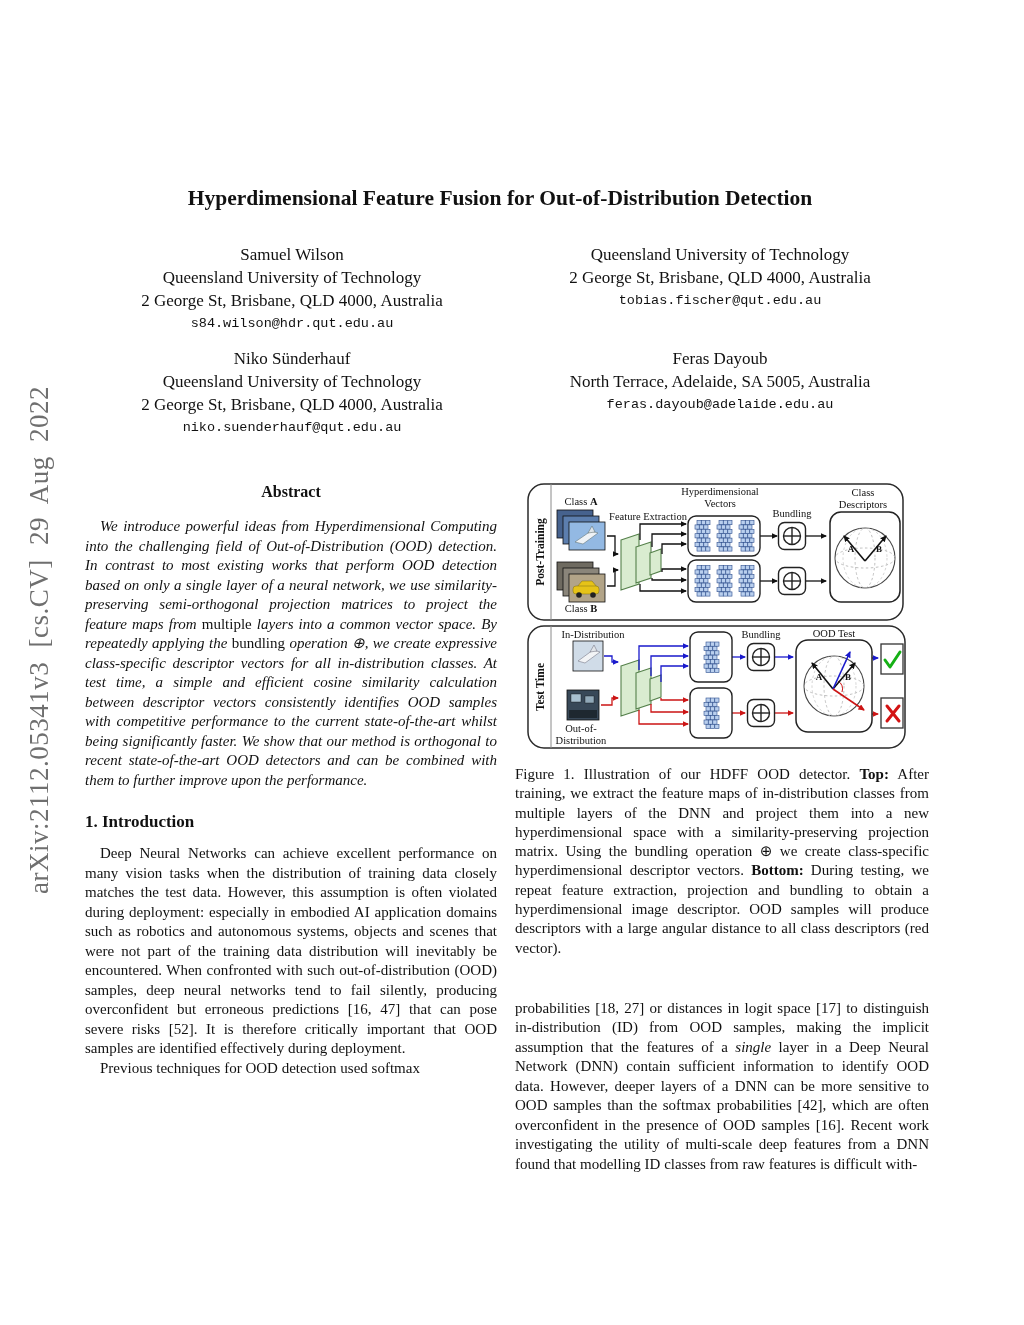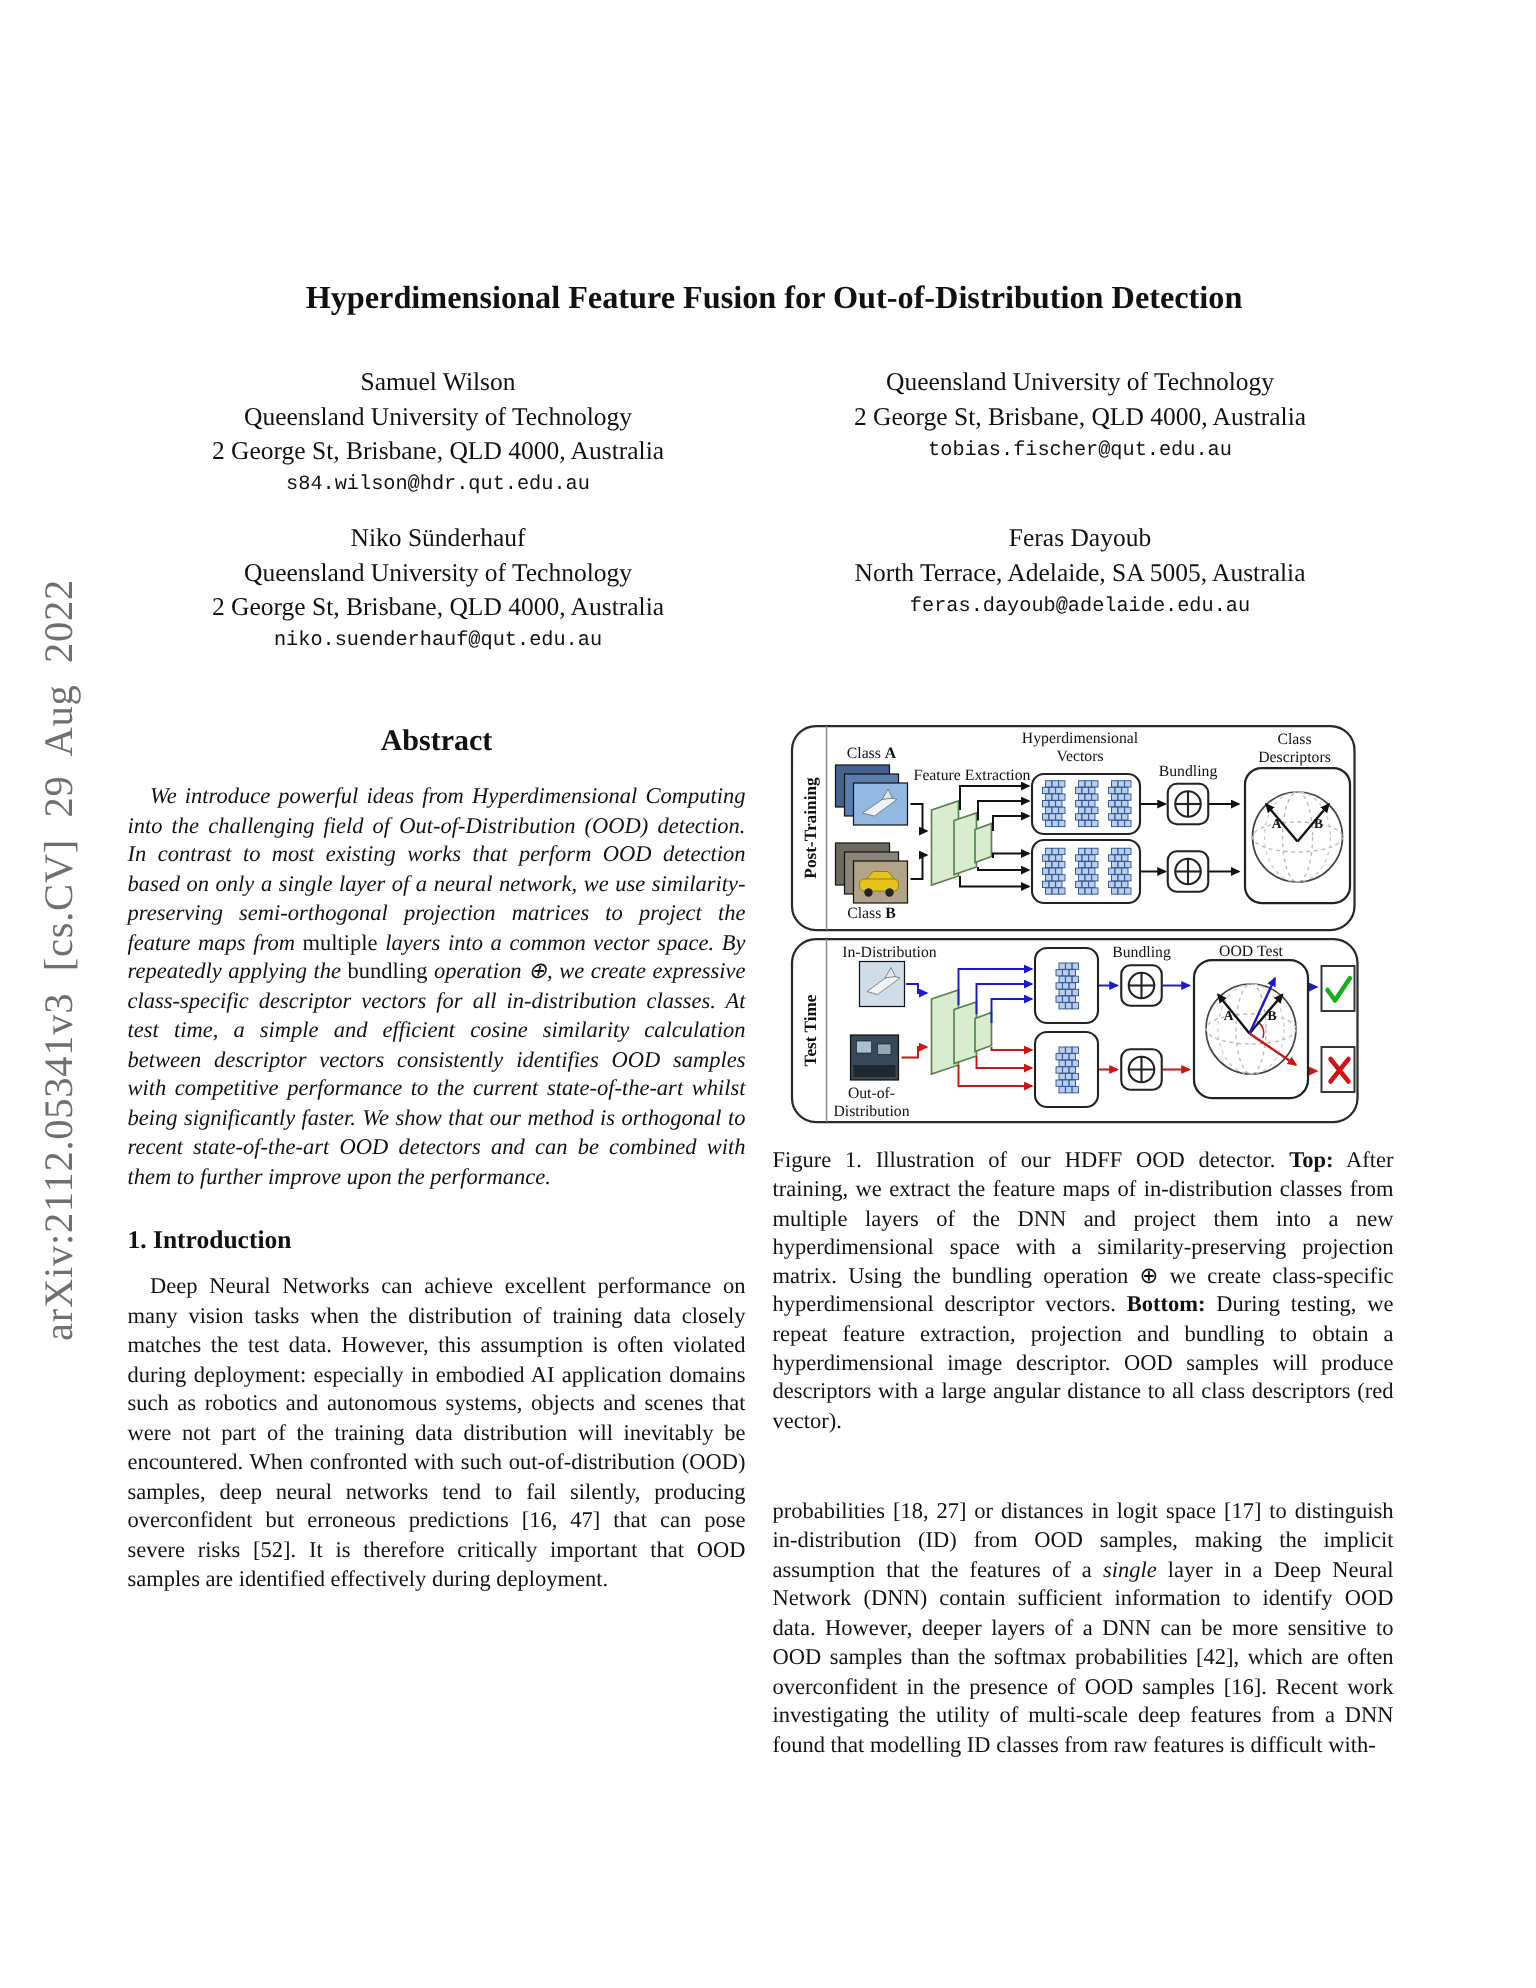--- a/index.html
+++ b/index.html
@@ -18,41 +18,41 @@
     width:590px; height:42px;
     transform:rotate(-90deg);
     text-align:center;
     font-size:27px;
     color:#6f6f6f;
     word-spacing:7px;
     letter-spacing:0.5px;
     white-space:nowrap;
   }
   .title{
-    position:absolute; left:95px; top:172px; width:842px;
+    position:absolute; left:79px; top:172px; width:842px;
     text-align:center;
     font-size:21.5px; font-weight:bold;
   }
   .authors{
     position:absolute; left:85px; top:243px; width:842px;
     display:grid; grid-template-columns:1fr 1fr; row-gap:14px;gap:14px;
   }
   .author{ text-align:center; line-height:23px; font-size:17px;}
   .author .a-email{
     font-family:"Liberation Mono","DejaVu Sans Mono",monospace;
     font-size:13.5px; margin-top:3px; line-height:18px;
   }
   .col-left{
     position:absolute; left:85px; top:483px; width:412px;
   }
   .col-right{
     position:absolute; left:515px; top:474px; width:414px;
   }
   .abstract-head{
-    text-align:center; font-size:20px; font-weight:bold; margin:0 0 16px 0;
+    text-align:center; font-size:16px; font-weight:bold; margin:0 0 16px 0;
   }
   .abstract-text{
     margin:0; font-size:15px; line-height:19.5px;
     text-align:justify; font-style:italic; text-indent:15px;
   }
   .abstract-text .roman{ font-style:normal; }
   .sec-head{
     font-size:17px; font-weight:bold; margin:22px 0 12px 0;
   }
   .body-par{
@@ -100,20 +100,21 @@
       <div>North Terrace, Adelaide, SA 5005, Australia</div>
       <div class="a-email">feras.dayoub@adelaide.edu.au</div>
     </div>
   </div>
 
   <div class="col-left">
     <div class="abstract-head">Abstract</div>
     <p class="abstract-text"><span>We introduce powerful ideas from Hyperdimensional Computing into the challenging field of Out-of-Distribution (OOD) detection. In contrast to most existing works that perform OOD detection based on only a single layer of a neural network, we use similarity-preserving semi-orthogonal projection matrices to project the feature maps from </span><span class="roman">multiple</span><span> layers into a common vector space. By repeatedly applying the </span><span class="roman">bundling</span><span> operation ⊕, we create expressive class-specific descriptor vectors for all in-distribution classes. At test time, a simple and efficient cosine similarity calculation between descriptor vectors consistently identifies OOD samples with competitive performance to the current state-of-the-art whilst being significantly faster. We show that our method is orthogonal to recent state-of-the-art OOD detectors and can be combined with them to further improve upon the performance.</span></p>
     <div class="sec-head">1. Introduction</div>
     <p class="body-par indent">Deep Neural Networks can achieve excellent performance on many vision tasks when the distribution of training data closely matches the test data. However, this assumption is often violated during deployment: especially in embodied AI application domains such as robotics and autonomous systems, objects and scenes that were not part of the training data distribution will inevitably be encountered. When confronted with such out-of-distribution (OOD) samples, deep neural networks tend to fail silently, producing overconfident but erroneous predictions [16, 47] that can pose severe risks [52]. It is therefore critically important that OOD samples are identified effectively during deployment.</p>
+    <p class="body-par indent">Previous techniques for OOD detection used softmax</p>
   </div>
 
   <div class="col-right">
 
     <svg class="fig" viewBox="0 0 410 285">
       <defs>
         <marker id="mk" markerWidth="8" markerHeight="8" refX="5.5" refY="3" orient="auto" markerUnits="userSpaceOnUse">
             <path d="M0,0L6.5,3L0,6Z" fill="#111"></path>
           </marker>
         <marker id="mkb" markerWidth="8" markerHeight="8" refX="5.5" refY="3" orient="auto" markerUnits="userSpaceOnUse">

